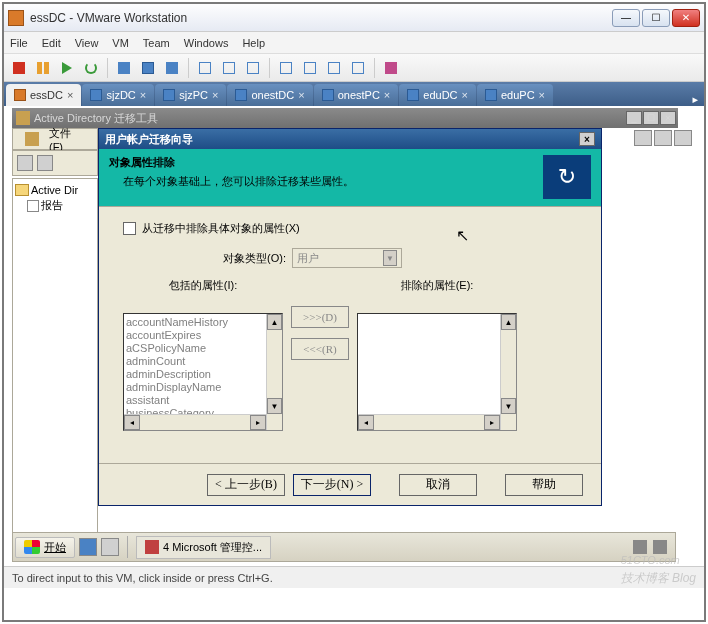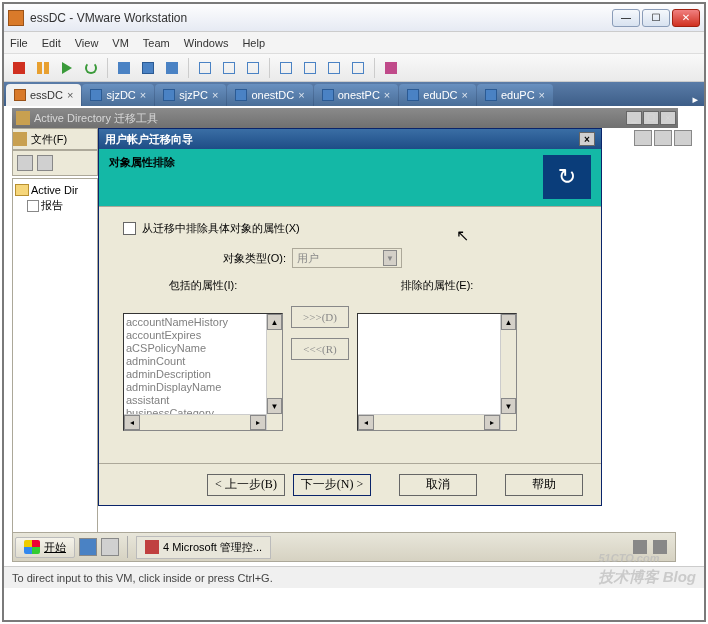--- a/index.html
+++ b/index.html
@@ -29,21 +29,21 @@
 .tabicon { width: 12px; height: 12px; background: #4a82c4; border: 1px solid #2a5a94; }
 .tab.active .tabicon { background: #d97a2a; border-color: #9a5218; }
 .tabarrow { color: #fff; padding: 0 4px; margin-left: auto; }
 
 .vm-content { position: relative; height: 460px; background: #fff; }
 
 .ad-window { position: absolute; left: 8px; top: 2px; width: 666px; height: 20px; background: linear-gradient(#8a8a8a, #707070); display: flex; align-items: center; color: #d8d8d8; font-family: "SimSun", monospace; font-size: 12px; padding-left: 4px; }
 .ad-window .ctrls { margin-left: auto; display: flex; gap: 1px; margin-right: 2px; }
 .ad-window .ctrl { width: 16px; height: 14px; background: #d0d0d0; border: 1px solid #666; font-size: 9px; display: flex; align-items: center; justify-content: center; }
 
-.file-row { position: absolute; left: 8px; top: 22px; width: 86px; height: 22px; background: #ece9d8; border: 1px solid #aca899; display: flex; align-items: center; padding: 0 0; font-family: SimSun; font-size: 12px; gap: 4px; }
+.file-row { position: absolute; left: 8px; top: 22px; width: 86px; height: 22px; background: #ece9d8; border: 1px solid #aca899; display: flex; align-items: center; padding: 0 12px; font-family: SimSun; font-size: 12px; gap: 10px; }
 .icon-row { position: absolute; left: 8px; top: 44px; width: 86px; height: 26px; background: #ece9d8; border: 1px solid #aca899; display: flex; align-items: center; padding: 0 4px; gap: 4px; }
 .tree { position: absolute; left: 8px; top: 72px; width: 86px; height: 380px; background: #fff; border: 1px solid #aca899; padding: 4px 2px; font-family: SimSun; font-size: 12px; }
 .tree-item { display: flex; align-items: center; gap: 2px; padding: 1px 0; white-space: nowrap; overflow: hidden; }
 
 .wizard { position: absolute; left: 94px; top: 22px; width: 504px; height: 378px; background: #ece9d8; border: 1px solid #0a246a; }
 .wiz-title { height: 20px; background: linear-gradient(#3a6ea5, #1e4d86); color: #fff; display: flex; align-items: center; padding: 0 6px; font-family: SimSun; font-size: 12px; font-weight: bold; }
 .wiz-title .x { margin-left: auto; width: 16px; height: 14px; background: #d0d0d0; color: #000; border: 1px solid #666; display: flex; align-items: center; justify-content: center; font-size: 10px; }
 .wiz-header { height: 58px; background: #14b8a6; border-bottom: 1px solid #aca899; display: flex; padding: 6px 10px; }
 .wiz-header .txt { flex: 1; font-family: SimSun; font-size: 12px; }
 .wiz-header .txt .h1 { font-weight: bold; margin-bottom: 4px; }
@@ -73,22 +73,22 @@
 .right-ctrls .c { width: 18px; height: 16px; background: #d0d0d0; border: 1px solid #888; }
 
 .taskbar { position: absolute; left: 8px; bottom: 4px; right: 28px; height: 30px; background: linear-gradient(#e8e6da, #d6d2c2); border: 1px solid #aca899; display: flex; align-items: center; padding: 0 2px; gap: 4px; font-family: SimSun; font-size: 12px; }
 .start { display: flex; align-items: center; gap: 4px; padding: 2px 8px; border: 1px solid #bbb; background: linear-gradient(#f5f3ea, #e0ddd0); border-radius: 2px; text-decoration: underline; }
 .start .flag { width: 16px; height: 14px; background: conic-gradient(#e03 0 25%, #3c3 0 50%, #38e 0 75%, #ec0 0); border-radius: 2px; }
 .taskbtn { padding: 3px 8px; border: 1px solid #bbb; background: #e8e6da; display: flex; align-items: center; gap: 4px; }
 .tray { margin-left: auto; display: flex; gap: 6px; padding: 0 6px; }
 
 .statusbar { height: 22px; background: #f0f0f0; border-top: 1px solid #ccc; display: flex; align-items: center; padding: 0 8px; font-size: 11px; color: #444; }
 
-.watermark { position: absolute; right: 12px; bottom: 28px; font-size: 22px; color: #bbb; font-style: italic; font-weight: bold; opacity: 0.7; pointer-events: none; font-family: Arial; }
-.watermark .b { font-size: 15px; vertical-align: super; }
+.watermark { position: absolute; right: 12px; bottom: 28px; font-size: 22px; color: #bbb; font-style: italic; font-weight: normal; opacity: 0.7; pointer-events: none; font-family: Arial; }
+.watermark .b { font-size: 12px; vertical-align: super; }
 .cursor { position: absolute; left: 452px; top: 120px; font-size: 16px; color: #000; pointer-events: none; }
 </style>
 </head>
 <body>
 
 <div class="outer-border">
   <div class="titlebar">
     <div class="icon"></div>
     <div class="title">essDC - VMware Workstation</div>
     <div class="winbtns">
@@ -237,20 +237,21 @@
     </div>
 
     <div class="wizard">
       <div class="wiz-title">
         <span>用户帐户迁移向导</span>
         <div class="x">×</div>
       </div>
       <div class="wiz-header">
         <div class="txt">
           <div class="h1">对象属性排除</div>
+          <div style="margin-left:14px">在每个对象基础上，您可以排除迁移某些属性。</div>
         </div>
         <div class="logo">↻</div>
       </div>
       <div class="wiz-body">
         <div class="chk-row">
           <div class="chk"></div>
           <span>从迁移中排除具体对象的属性(X)</span>
         </div>
         <div class="type-row">
           <span>对象类型(O):</span>

